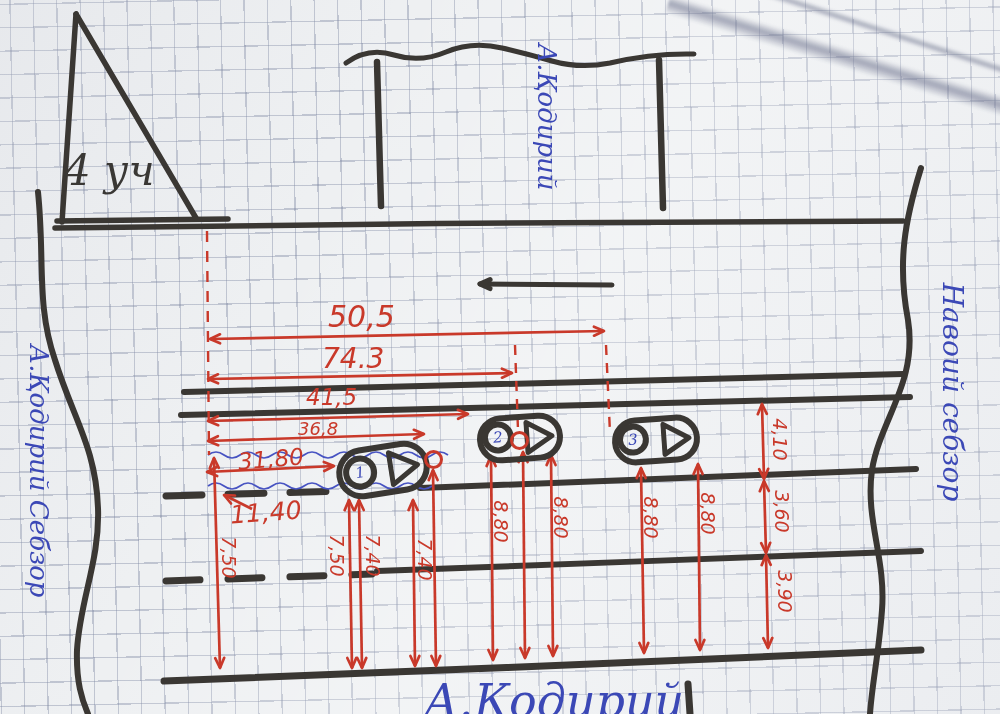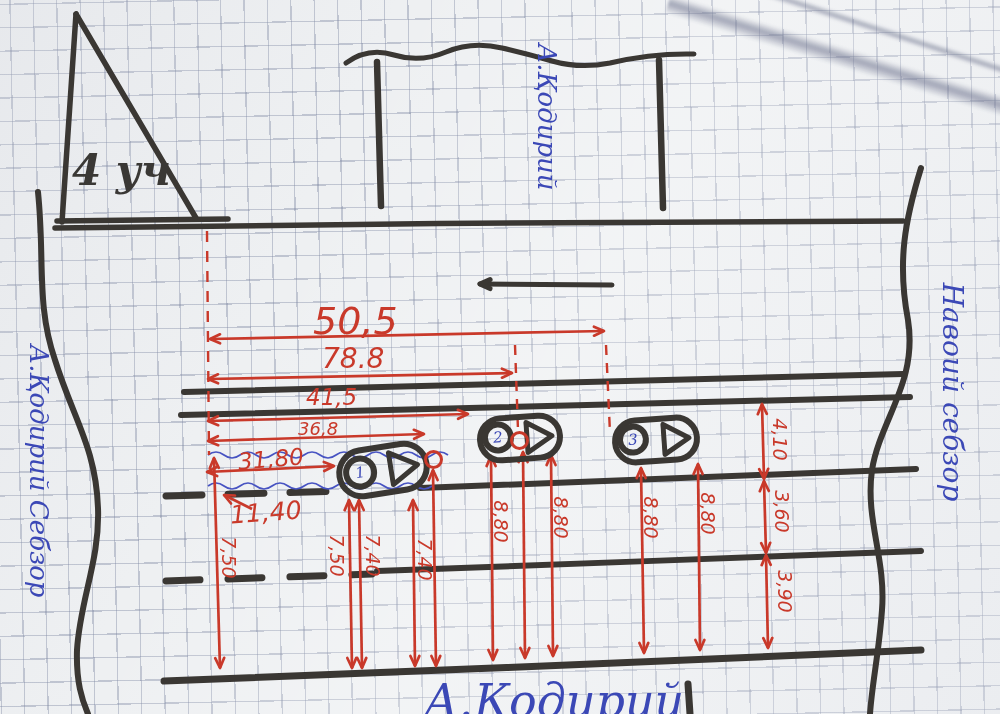--- a/index.html
+++ b/index.html
@@ -147,28 +147,28 @@
       <span class="veh-num">3</span>
     </div>
     <svg width="32" height="38" style="position:absolute;right:7px;top:5px;">
       <polygon points="3,4 3,34 28,19" fill="none" stroke="#3a3733" stroke-width="5" stroke-linejoin="round"></polygon>
     </svg>
   </div>
 
   <div class="red-circle" style="left:424px;top:450px;width:19px;height:19px;"></div>
   <div class="red-circle" style="left:510px;top:431px;width:19px;height:19px;"></div>
 
-  <div class="lbl ink" style="left:72px;top:150px;font-size:42px;color:#3a3835;font-weight:bold;">4 уч</div>
+  <div class="lbl ink" style="left:64px;top:150px;font-size:42px;color:#3a3835;">4 уч</div>
   <div class="lbl vert" style="left:462px;top:104px;width:170px;font-size:26px;">А.Қодирий</div>
   <div class="lbl vert" style="left:-146px;top:458px;width:370px;font-size:26px;">А.Қодирий  Себзор</div>
   <div class="lbl vert" style="left:737px;top:378px;width:430px;font-size:28px;">Навоий себзор</div>
   <div class="lbl" style="left:424px;top:678px;font-size:46px;">А.Қодирий</div>
 
-  <div class="red-num" style="left:313px;top:302px;font-size:38px;">50,5</div>
-  <div class="red-num" style="left:322px;top:345px;font-size:28px;">78.8</div>
+  <div class="red-num" style="left:328px;top:302px;font-size:30px;">50,5</div>
+  <div class="red-num" style="left:322px;top:345px;font-size:28px;">74.3</div>
   <div class="red-num" style="left:306px;top:386px;font-size:23px;">41,5</div>
   <div class="red-num" style="left:298px;top:420px;font-size:18px;">36,8</div>
   <div class="red-num" style="left:238px;top:448px;font-size:23px;transform:rotate(-5deg);">31,80</div>
   <div class="red-num" style="left:230px;top:500px;font-size:25px;transform:rotate(-4deg);">11,40</div>
 
   <div class="red-num vert" style="left:198px;top:548px;width:60px;font-size:19px;">7,50</div>
   <div class="red-num vert" style="left:306px;top:546px;width:60px;font-size:19px;">7,50</div>
   <div class="red-num vert" style="left:342px;top:546px;width:60px;font-size:19px;">7,40</div>
   <div class="red-num vert" style="left:394px;top:550px;width:60px;font-size:19px;">7,40</div>
   <div class="red-num vert" style="left:470px;top:512px;width:60px;font-size:19px;">8,80</div>

